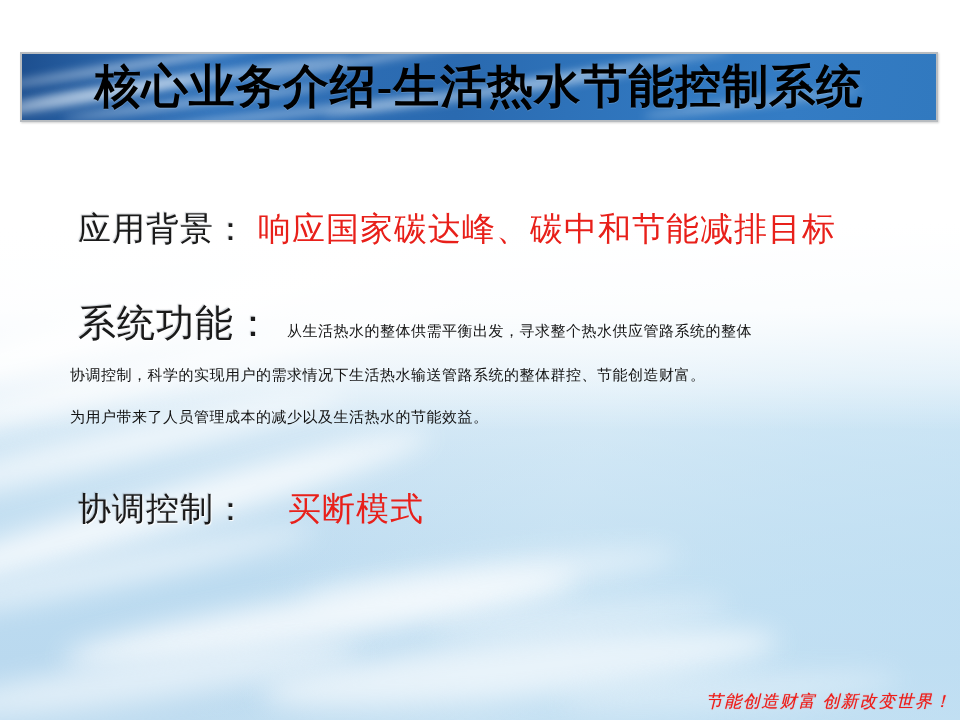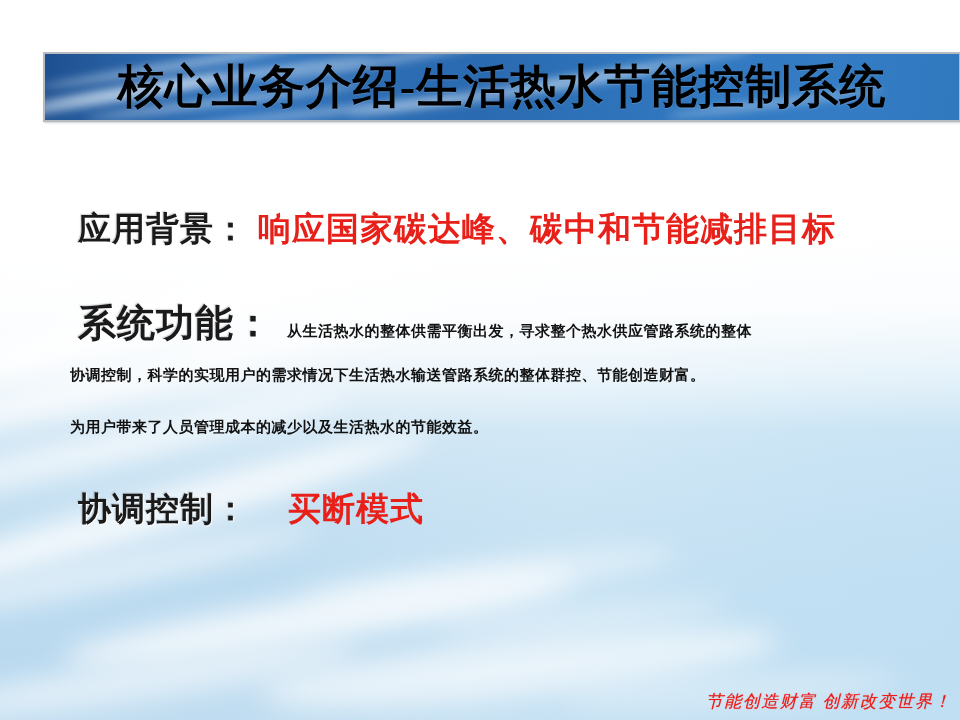--- a/index.html
+++ b/index.html
@@ -88,21 +88,20 @@
   .title-banner {
     position: absolute;
     left: 20px;
     top: 52px;
     width: 918px;
     height: 70px;
     box-sizing: border-box;
     border: 2px solid #b8bcc0;
     overflow: hidden;
     box-shadow: 1px 1px 2px rgba(0,0,0,.18);
-    margin-left: 23px;
   }
   .title-banner .banner-sky {
     position: absolute;
     inset: 0;
     background:
       linear-gradient(100deg,
         #1d4f8f 0%,
         #2a64a8 10%,
         #2f72bb 22%,
         #2d6db4 34%,
@@ -138,21 +137,21 @@
     font-family: "Liberation Serif", "DejaVu Serif", serif;
     font-size: 46px;
     font-weight: bold;
     color: #000000;
     letter-spacing: 1px;
     white-space: nowrap;
     text-shadow: 0 1px 0 rgba(255,255,255,.15);
   }
 
   
-  .content { position: absolute; left: 0; top: 0; width: 960px; height: 704px; font-weight: bold; }
+  .content { position: absolute; left: 0; top: 0; width: 960px; height: 704px; }
 
   .row { position: absolute; white-space: nowrap; }
 
   .label-lg {
     font-family: "Liberation Serif", "DejaVu Serif", serif;
     font-size: 33px;
     color: #1a1a1a;
     letter-spacing: 1px;
     text-shadow: 1px 1px 1px rgba(255,255,255,.9), -1px -1px 1px rgba(120,130,140,.35);
   }
@@ -167,21 +166,21 @@
     font-family: "Liberation Sans", "DejaVu Sans", sans-serif;
     font-size: 15px;
     color: #121212;
     letter-spacing: .5px;
   }
 
   
   #row-background  { left: 78px;  top: 207px; }
   #row-function    { left: 78px;  top: 298px; }
   #row-func-l2     { left: 70px;  top: 366px; }
-  #row-func-l3     { left: 70px;  top: 418px; }
+  #row-func-l3     { left: 70px;  top: 408px; }
   #row-model       { left: 78px;  top: 487px; }
 
   #row-function .label-lg { font-size: 38px; }
   #row-function .body-sm  { margin-left: 14px; }
 
   #row-model .accent-lg { margin-left: 40px; }
   #row-background .accent-lg { margin-left: 10px; }
 
   
   .footer-slogan {

